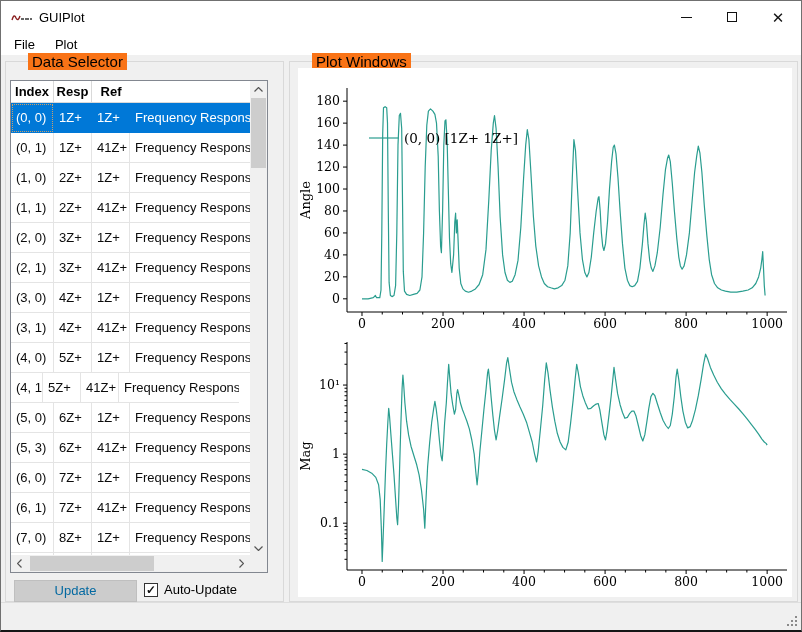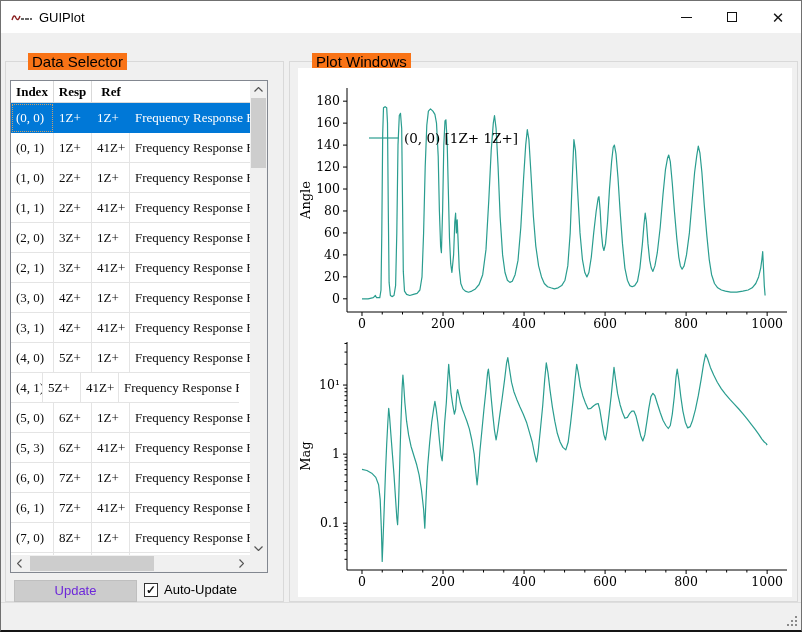--- a/index.html
+++ b/index.html
@@ -23,21 +23,21 @@
              display:flex; align-items:center; padding-left:3px; }
   .menu-item { font-size:13px; color:#000; padding:2px 10px; }
   
   .groupbox { position:absolute; border:1px solid #d9d9d9; }
   .gb-legend { position:absolute; top:-9px; left:22px; background:#f97316; padding:0 4px;
                font-size:15px; color:#000; white-space:nowrap; }
   #gb-data  { left:4px;  top:60px; width:279px; height:541px; }
   #gb-plots { left:288px; top:60px; width:509px; height:541px; }
   
   #table-frame { position:absolute; left:4px; top:18px; width:258px; height:493px;
-                 border:1px solid #828790; background:#fff; overflow:hidden;font-family:Liberation Serif, serif; }
+                 border:1px solid #828790; background:#fff; overflow:hidden; }
   #table-viewport { position:absolute; left:0; top:0; width:239px; height:474px; overflow:hidden; }
   .thead { display:flex; height:22px; border-bottom:1px solid #d9d9d9; background:#fff; }
   .th { font-weight:bold; font-size:13px; display:flex; align-items:center; justify-content:center;
         border-right:1px solid #d9d9d9; height:100%; }
   .th:last-child { border-right:none; }
   .trow { display:flex; height:30px; }
   .td { font-size:13px; line-height:29px; padding-left:5px; border-right:1px solid #e4e4e4;
         border-bottom:1px solid #e4e4e4; white-space:nowrap; overflow:hidden; color:#0b0b0b; }
   .td:last-child { border-right:none; }
   .trow.selected .td { background:#0078d7; color:#fff; border-color:#0078d7; }
@@ -47,21 +47,21 @@
   .vscroll .arrow { position:absolute; left:0; width:17px; height:17px; display:flex;
                     align-items:center; justify-content:center; }
   .vscroll .thumb { position:absolute; left:1px; width:15px; background:#cdcdcd; }
   .hscroll { position:absolute; left:0; bottom:0; width:239px; height:17px; background:#f0f0f0; }
   .hscroll .arrow { position:absolute; top:0; width:17px; height:17px; display:flex;
                     align-items:center; justify-content:center; }
   .hscroll .thumb { position:absolute; top:1px; height:15px; background:#cdcdcd; }
   .sb-corner { position:absolute; right:0; bottom:0; width:17px; height:17px; background:#f0f0f0; }
   
   #update-btn { position:absolute; left:8px; top:518px; width:123px; height:22px;
-                background:#cccccc; border:1px solid #bfbfbf; color:#6d28d9; font-size:13px;
+                background:#cccccc; border:1px solid #bfbfbf; color:#0369a1; font-size:13px;
                 text-align:center; line-height:20px; }
   #auto-update-box { position:absolute; left:138px; top:521px; width:14px; height:14px;
                      border:1px solid #333; background:#fff; font-size:12px; line-height:13px;
                      text-align:center; color:#111; font-weight:bold; }
   #auto-update-label { position:absolute; left:158px; top:520px; font-size:13px; color:#000; }
   
   #plot-canvas { position:absolute; left:8px; top:6px; width:494px; height:529px; background:#fff; }
   svg text.tick   { font-family:"DejaVu Serif",serif; font-size:12.5px; fill:#000; }
   svg text.axlabel{ font-family:"DejaVu Serif",serif; font-size:13px; fill:#000; }
   svg text.legend { font-family:"DejaVu Serif",serif; font-size:13.5px; fill:#000; }
@@ -87,20 +87,24 @@
         </div>
       <div class="win-btn">
           <span class="glyph-max"></span>
         </div>
       <div class="win-btn">
           <span class="glyph-close">✕</span>
         </div>
     </div>
   </div>
 
+  <div class="menubar">
+    <span class="menu-item">File</span>
+    <span class="menu-item">Plot</span>
+  </div>
 
   <div class="groupbox" id="gb-data">
     <span class="gb-legend">Data Selector</span>
 
     <div id="table-frame">
       <div id="table-viewport">
           <div class="thead">
             <div class="th" style="width: 43px;">Index</div>
             <div class="th" style="width: 38px;">Resp</div>
             <div class="th" style="width: 38px;">Ref</div>

